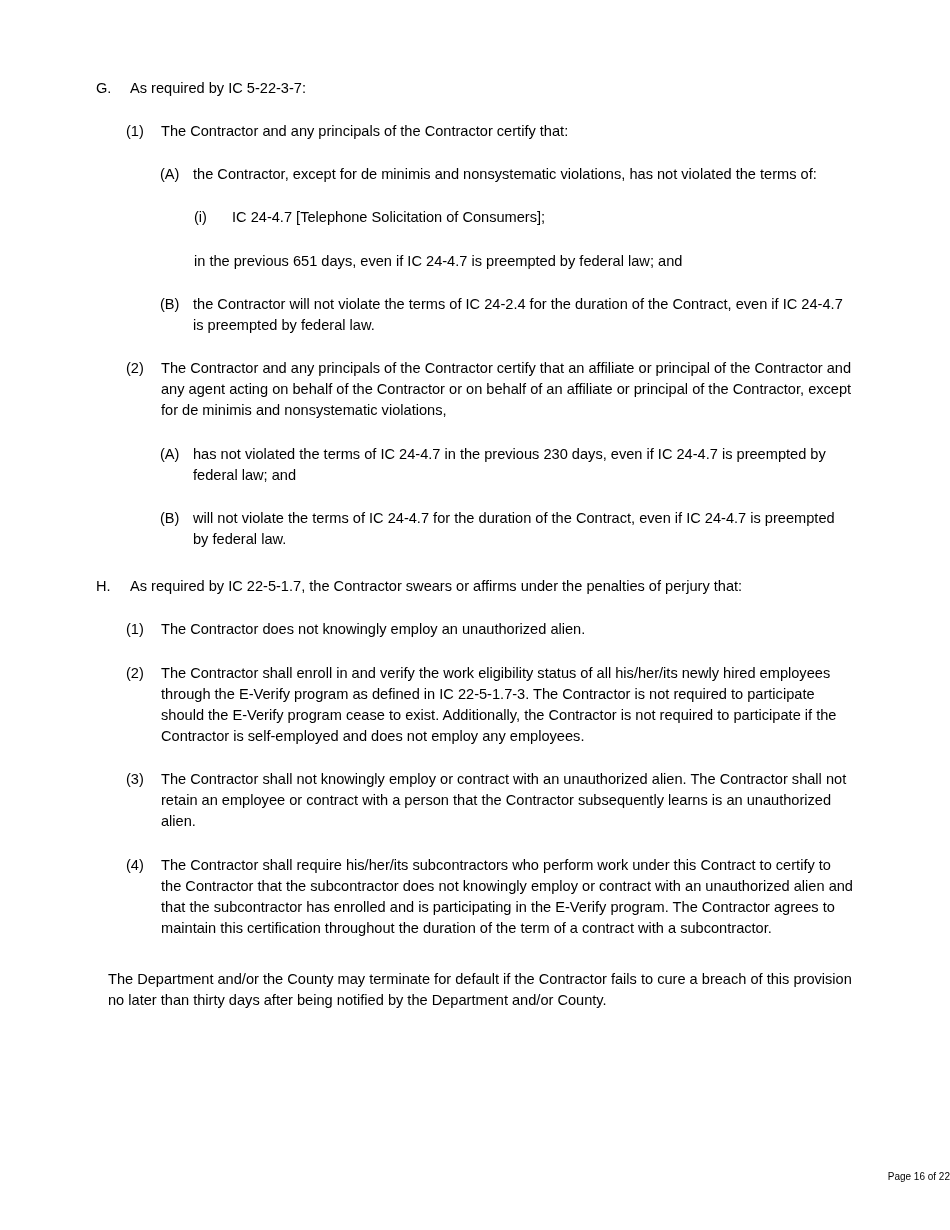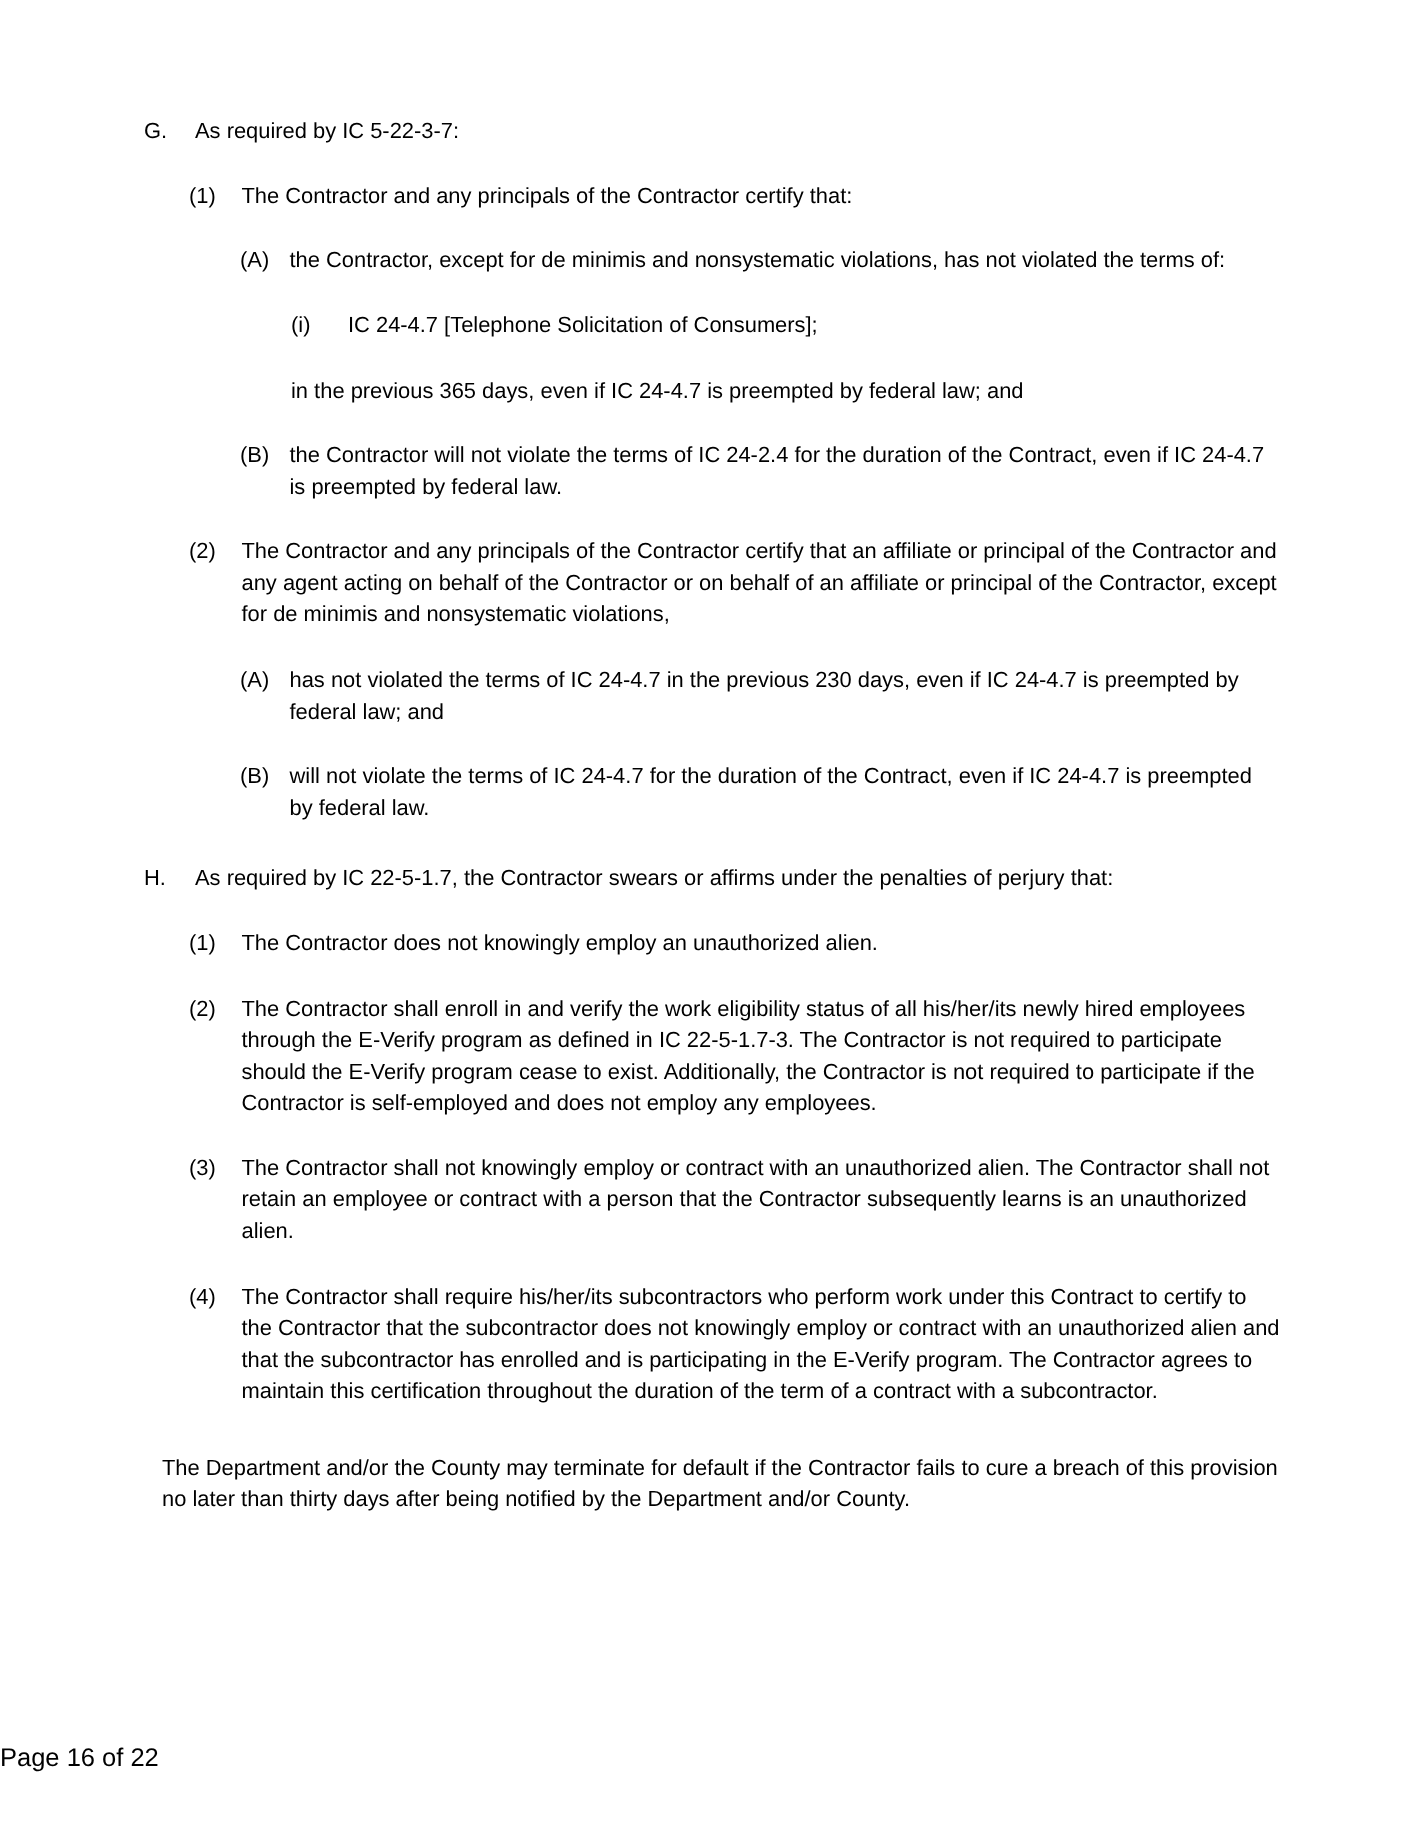--- a/index.html
+++ b/index.html
@@ -78,22 +78,22 @@
     margin-left: 12px;
   }
   .gap-md { margin-top: 22px; }
   .gap-lg { margin-top: 26px; }
   .gap-xl { margin-top: 30px; }
   .footer {
     position: absolute;
     left: 0;
     right: 0;
     bottom: 48px;
-    text-align: left;
-    font-size: 17px;
+    text-align: right;
+    font-size: 10px;
   }
   .txt { display: block; }
 </style>
 </head>
 <body>
 
 <div class="page">
 
   <div class="blk lvl-letter">
     <span class="marker">G.</span>
@@ -110,21 +110,21 @@
     <span class="txt">the Contractor, except for de minimis and nonsystematic violations, has not violated the terms of:</span>
   </div>
 
   <div class="blk lvl-roman gap-md">
     <span class="marker">(i)</span>
     <span class="txt">IC 24-4.7 [Telephone Solicitation of Consumers];</span>
   </div>
 
 
 
-  <div class="blk plain-indent gap-md">in the previous 365 days, even if IC 24-4.7 is preempted by federal law; and</div>
+  <div class="blk plain-indent gap-md">in the previous 651 days, even if IC 24-4.7 is preempted by federal law; and</div>
 
   <div class="blk lvl-alpha gap-md">
     <span class="marker">(B)</span>
     <span class="txt">the Contractor will not violate the terms of IC 24-2.4 for the duration of the Contract, even if IC 24-4.7 is preempted by federal law.</span>
   </div>
 
   <div class="blk lvl-num gap-md">
     <span class="marker">(2)</span>
     <span class="txt">The Contractor and any principals of the Contractor certify that an affiliate or principal of the Contractor and any agent acting on behalf of the Contractor or on behalf of an affiliate or principal of the Contractor, except for de minimis and nonsystematic violations,</span>
   </div>

